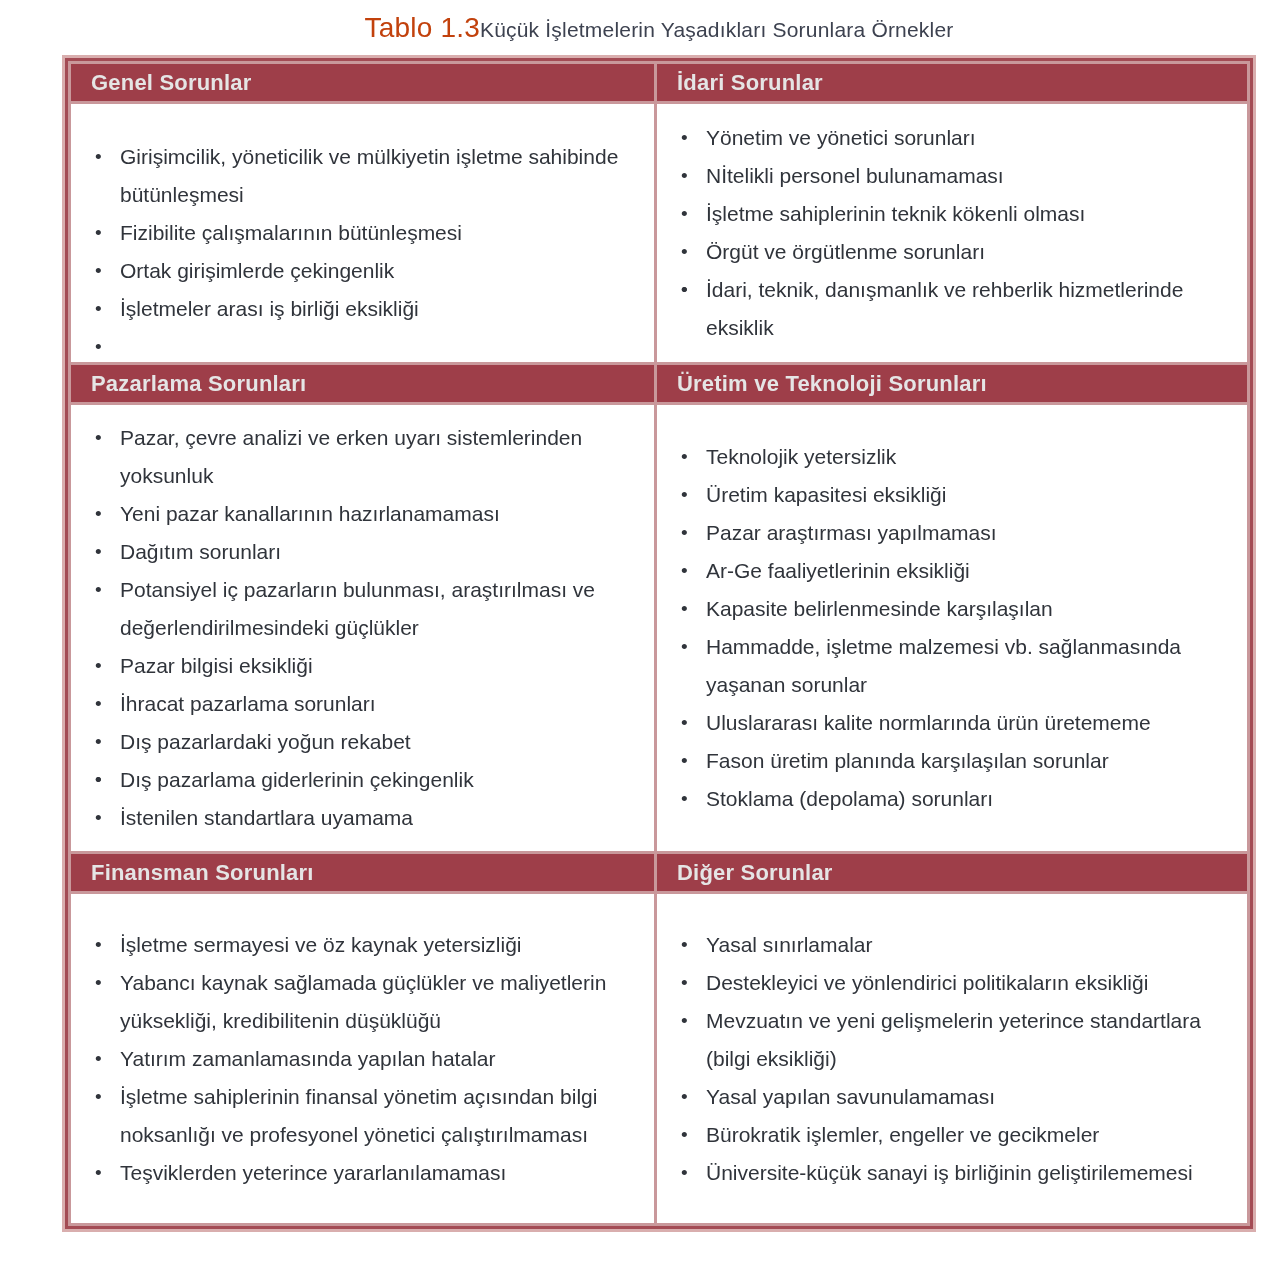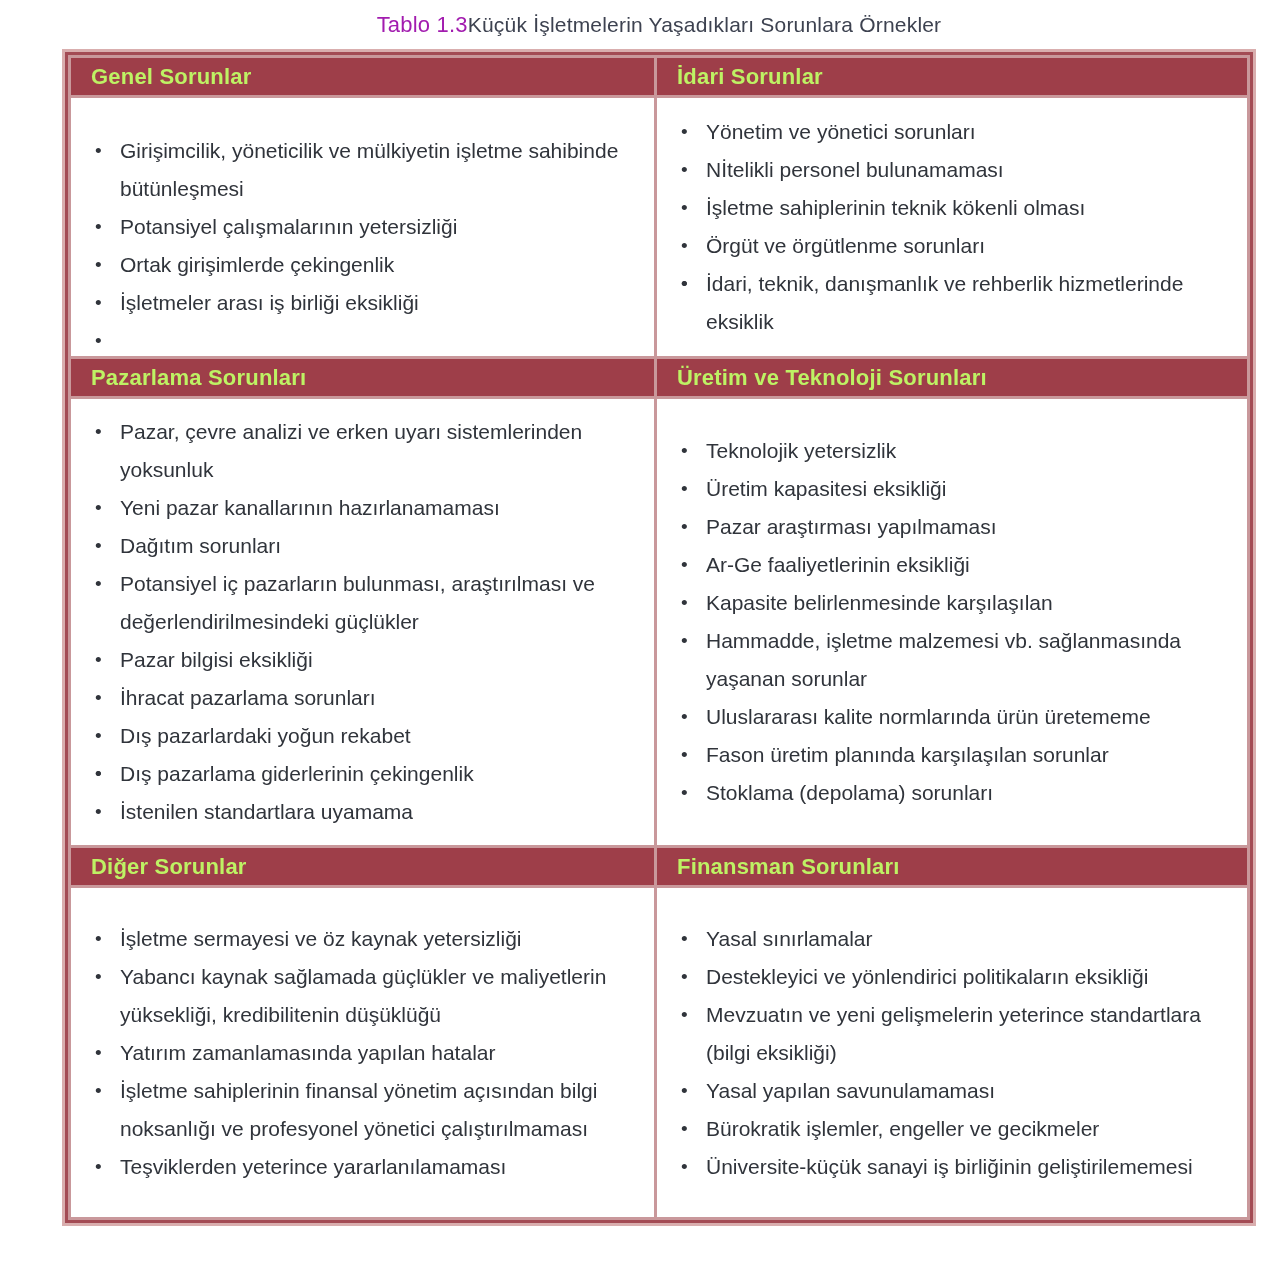--- a/index.html
+++ b/index.html
@@ -13,38 +13,38 @@
   .page-inner { width: 1188px; margin-left: 65px; }
 
   .table-title {
     text-align: center;
     margin-bottom: 14px;
     font-size: 21px;
     color: #3d4250;
     letter-spacing: 0.2px;
   }
   .table-title .t-label {
-    color: #a21caf;
-    font-size: 22px;
+    color: #c2410c;
+    font-size: 28px;
     margin-right: 0;
   }
 
   .tbl {
     display: grid;
     grid-template-columns: 1fr 1.012fr;
     gap: 3px;
     padding: 3px;
     background: #c9989b;            
     border: 3px solid #a34b54;      
     box-shadow: 0 0 0 3px #d9aeae;  
   }
 
   .hcell {
     background: #9e3e49;
-    color: #bef264;
+    color: #e5e5e5;
     font-weight: bold;
     font-size: 22px;
     height: 37px;
     display: flex;
     align-items: center;
     padding-left: 20px;
     letter-spacing: 0.2px;
   }
 
   .ccell {
@@ -87,21 +87,21 @@
     <div class="hcell">
       <span>Genel Sorunlar</span>
     </div>
     <div class="hcell">
       <span>İdari Sorunlar</span>
     </div>
 
     <div class="ccell r1">
       <ul class="items">
           <li class="item"><span class="dot">•</span><span>Girişimcilik, yöneticilik ve mülkiyetin işletme sahibinde bütünleşmesi</span></li>
-          <li class="item"><span class="dot">•</span><span>Potansiyel çalışmalarının yetersizliği</span></li>
+          <li class="item"><span class="dot">•</span><span>Fizibilite çalışmalarının bütünleşmesi</span></li>
           <li class="item"><span class="dot">•</span><span>Ortak girişimlerde çekingenlik</span></li>
           <li class="item"><span class="dot">•</span><span>İşletmeler arası iş birliği eksikliği</span></li>
           <li class="item"><span class="dot">•</span></li>
         </ul>
     </div>
     <div class="ccell r1">
       <ul class="items">
           <li class="item"><span class="dot">•</span><span>Yönetim ve yönetici sorunları</span></li>
           <li class="item"><span class="dot">•</span><span>Nİtelikli personel bulunamaması</span></li>
           <li class="item"><span class="dot">•</span><span>İşletme sahiplerinin teknik kökenli olması</span></li>
@@ -140,24 +140,24 @@
           <li class="item"><span class="dot">•</span><span>Ar-Ge faaliyetlerinin eksikliği</span></li>
           <li class="item"><span class="dot">•</span><span>Kapasite belirlenmesinde karşılaşılan</span></li>
           <li class="item"><span class="dot">•</span><span>Hammadde, işletme malzemesi vb. sağlanmasında yaşanan sorunlar</span></li>
           <li class="item"><span class="dot">•</span><span>Uluslararası kalite normlarında ürün üretememe</span></li>
           <li class="item"><span class="dot">•</span><span>Fason üretim planında karşılaşılan sorunlar</span></li>
           <li class="item"><span class="dot">•</span><span>Stoklama (depolama) sorunları</span></li>
         </ul>
     </div>
 
     <div class="hcell">
-      <span>Diğer Sorunlar</span>
+      <span>Finansman Sorunları</span>
     </div>
     <div class="hcell">
-      <span>Finansman Sorunları</span>
+      <span>Diğer Sorunlar</span>
     </div>
 
     <div class="ccell r3">
       <ul class="items">
           <li class="item"><span class="dot">•</span><span>İşletme sermayesi ve öz kaynak yetersizliği</span></li>
           <li class="item"><span class="dot">•</span><span>Yabancı kaynak sağlamada güçlükler ve maliyetlerin yüksekliği, kredibilitenin düşüklüğü</span></li>
           <li class="item"><span class="dot">•</span><span>Yatırım zamanlamasında yapılan hatalar</span></li>
           <li class="item"><span class="dot">•</span><span>İşletme sahiplerinin finansal yönetim açısından bilgi noksanlığı ve profesyonel yönetici çalıştırılmaması</span></li>
           <li class="item"><span class="dot">•</span><span>Teşviklerden yeterince yararlanılamaması</span></li>
         </ul>

